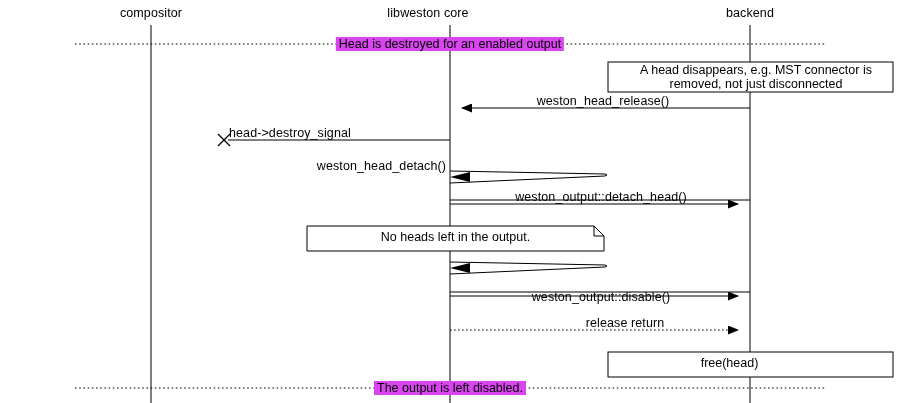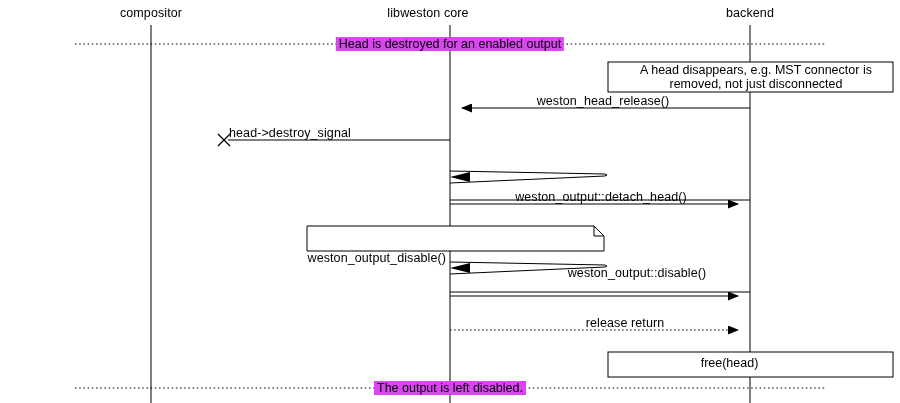--- a/index.html
+++ b/index.html
@@ -144,31 +144,34 @@
   <div class="lbl center participant-label" style="left:750px; top:6px;">backend</div>
 
   <div class="divider-text" style="left:450px; top:37px;">Head is destroyed for an enabled output</div>
   <div class="divider-text" style="left:450px; top:381px;">The output is left disabled.</div>
 
   <div class="note-text" style="left:608px; top:64px; width:296px;">
     <div>A head disappears, e.g. MST connector is</div>
     <div>removed, not just disconnected</div>
   </div>
 
+  <div class="note-text" style="left:307px; top:231px; width:297px;">
+    <div>No heads left in the output.</div>
+  </div>
 
   <div class="note-text" style="left:608px; top:357px; width:243px;">
     <div>free(head)</div>
   </div>
 
   <div class="lbl center" style="left:603px; top:94px;">weston_head_release()</div>
 
   <div class="lbl" style="left:229px; top:126px;">head-&gt;destroy_signal</div>
 
+  <div class="lbl right" style="left:446px; top:159px;">weston_head_detach()</div>
 
   <div class="lbl center" style="left:601px; top:190px;">weston_output::detach_head()</div>
 
-  <div class="lbl right" style="left:446px; top:251px;">weston_output_disable()</div>
 
-  <div class="lbl center" style="left:601px; top:266px;margin-left:36px;">weston_output::disable()</div>
+  <div class="lbl center" style="left:601px; top:290px;">weston_output::disable()</div>
 
   <div class="lbl center" style="left:601px; top:316px;margin-left:24px;">release return</div>
 
 </div>
 
 </body></html>

